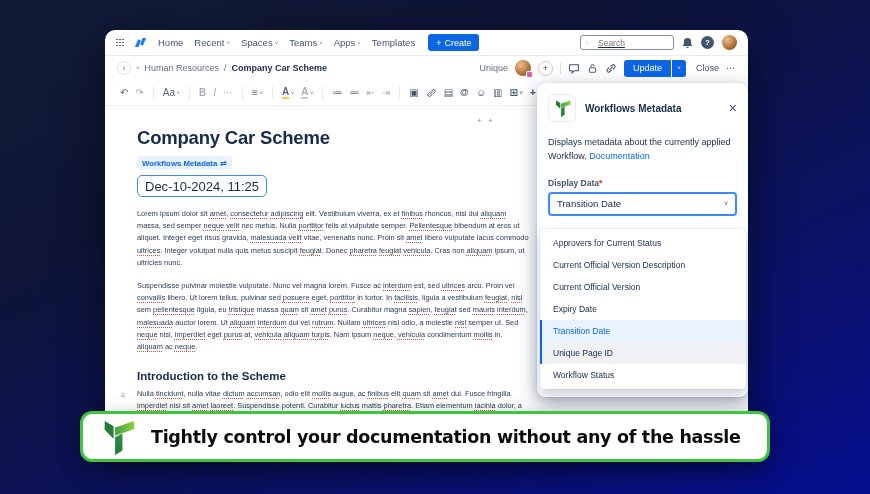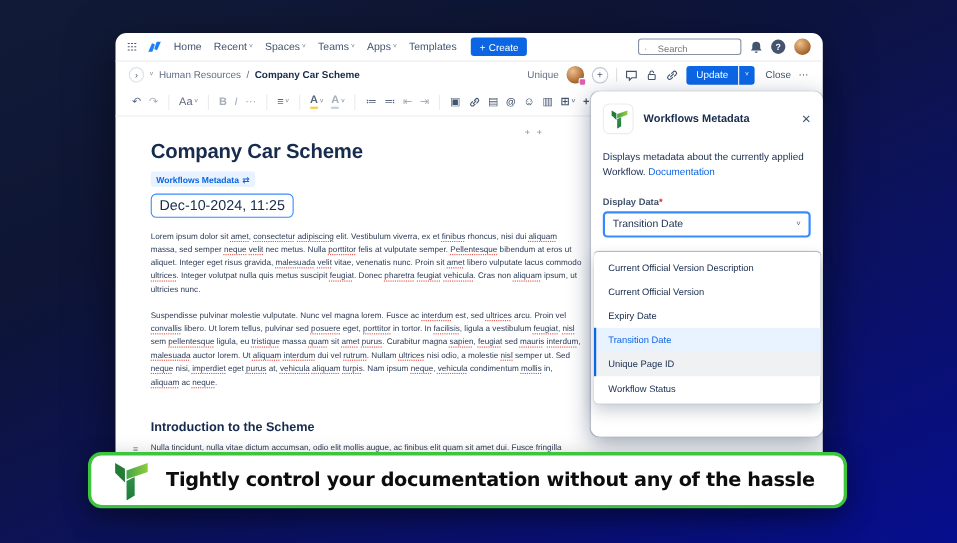--- a/index.html
+++ b/index.html
@@ -20,21 +20,21 @@
     border-bottom:1px solid #EBECF0; }
   .grid-dots { width:8px; height:8px; position:relative; margin-right:2px; }
   .grid-dots i { position:absolute; width:1.6px; height:1.6px; border-radius:50%; background:#44546F; }
   .nav-menu { display:flex; gap:11px; font-size:9.5px; color:#42526E; align-items:center; margin-left:3px; }
   .nav-item { display:flex; align-items:center; gap:2px; }
   .caret { font-size:6px; color:#6B778C; line-height:1; }
   .btn-create { background:#0C66E4; color:#fff; font-size:9px; border-radius:3px;
     padding:3.5px 8px; display:flex; align-items:center; gap:3px; margin-left:5px; cursor:pointer; }
   .nav-right { margin-left:auto; display:flex; align-items:center; gap:8px; }
   .search { width:94px; height:15px; border:1px solid #8590A2; border-radius:3px;
-    display:flex; align-items:flex-end; padding:0 5px; gap:10px; }
+    display:flex; align-items:center; padding:0 5px; gap:10px;text-decoration:underline; }
   .search input { border:none; outline:none; width:70px; font-size:8.5px; color:#626F86;
     font-family:inherit; background:transparent; }
   .q-circle { width:13px; height:13px; border-radius:50%; background:#44546F; color:#fff;
     font-size:8px; font-weight:bold; display:flex; align-items:center; justify-content:center; }
   .avatar { width:15px; height:15px; border-radius:50%;
     background:radial-gradient(circle at 35% 30%,#EFC08D,#A96A33 65%,#6E3F16); }
 
   
   .crumbrow { height:24px; display:flex; align-items:center; padding:0 12px; font-size:9px;
     color:#626F86; gap:5px; }
@@ -74,21 +74,21 @@
   .width-toggle { position:absolute; top:9px; left:372px; color:#8993A4; font-size:8px;
     letter-spacing:2px; }
   .title { font-size:18.5px; color:#172B4D; margin-top:20px; letter-spacing:-0.2px;
     font-weight:bold; }
   .chip { display:inline-flex; align-items:center; gap:3px; background:#E9F2FF; color:#0C66E4;
     font-size:7.8px; font-weight:bold; padding:2.5px 5px; border-radius:3px; margin-top:7px; }
   .chip .chip-ico { font-size:8px; }
   .datebox { display:block; width:max-content; margin-top:5px; border:1.5px solid #388BFF;
     border-radius:5px; padding:2.5px 7px; font-size:13px; color:#172B4D; }
   .doc p { font-size:7.4px; line-height:12.2px; color:#2B3A55; margin-top:11px; }
-  .h2 { font-size:11.5px; color:#172B4D; margin-top:29px; font-weight:bold; }
+  .h2 { font-size:11.5px; color:#172B4D; margin-top:17px; font-weight:bold; }
   .p-wrap { position:relative; }
   .drag-handle { position:absolute; left:-16px; top:3px; color:#8993A4; font-size:8px; }
   .sq { text-decoration:underline dotted #E2483D 1px; text-underline-offset:1.5px; }
 
   
   .panel { position:absolute; left:537px; top:83px; width:211px; height:314px; background:#fff;
     border-radius:8px; padding:11px 11px 0;
     box-shadow:0 6px 20px rgba(9,30,66,.38), 0 0 1px rgba(9,30,66,.3); z-index:5; }
   .panel-head { display:flex; align-items:center; gap:9px; }
   .logo-box { width:28px; height:28px; border:1px solid #EBECF0; border-radius:6px;
@@ -312,20 +312,21 @@
     <span>Displays metadata about the currently applied Workflow. </span><span class="link">Documentation</span>
   </div>
   <div class="field-label">
     <span>Display Data</span><span class="req">*</span>
   </div>
   <div class="select">
     <span>Transition Date</span>
     <span class="caret2">˅</span>
   </div>
   <div class="listbox">
+    <div class="opt">Approvers for Current Status</div>
     <div class="opt">Current Official Version Description</div>
     <div class="opt">Current Official Version</div>
     <div class="opt">Expiry Date</div>
     <div class="opt opt-selected">Transition Date</div>
     <div class="opt opt-hover">Unique Page ID</div>
     <div class="opt">Workflow Status</div>
   </div>
 </div>
 
 <div class="banner">

